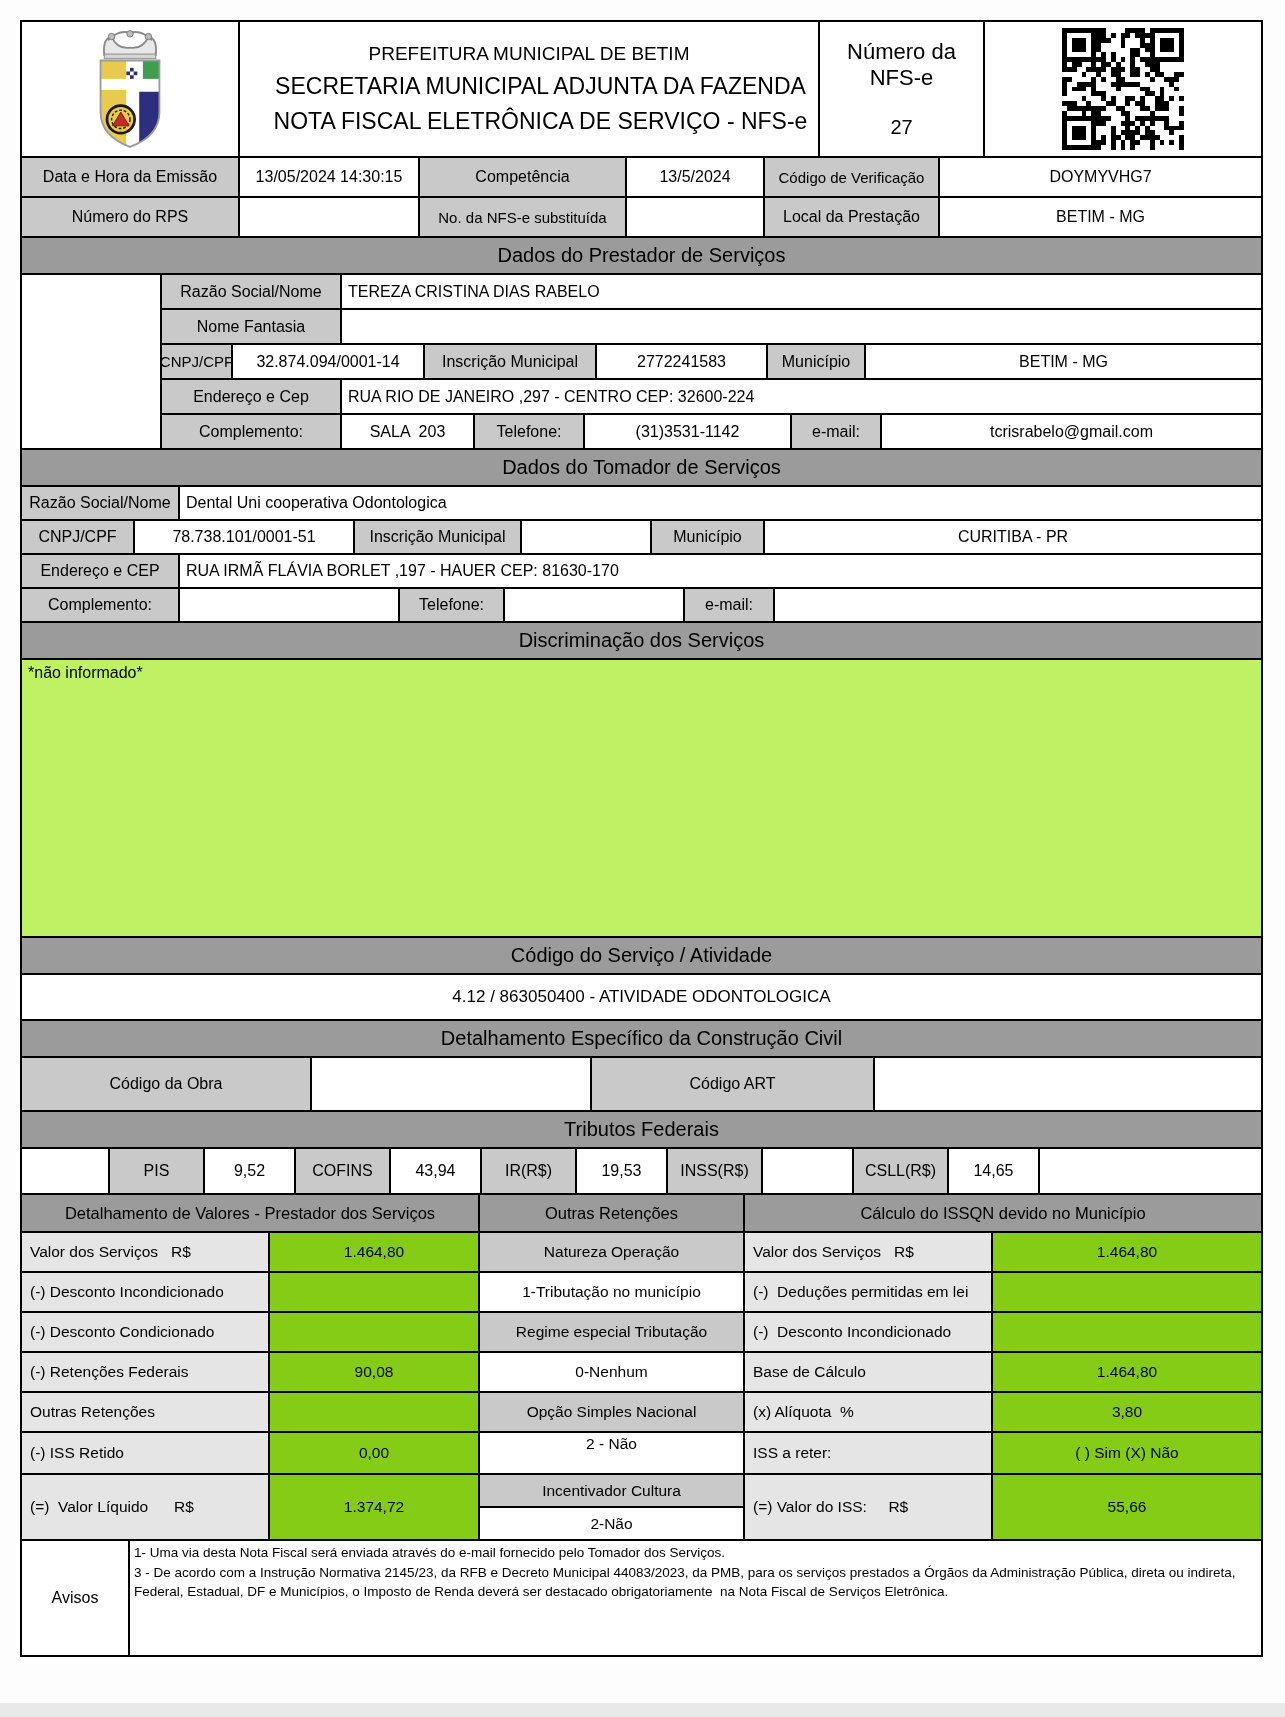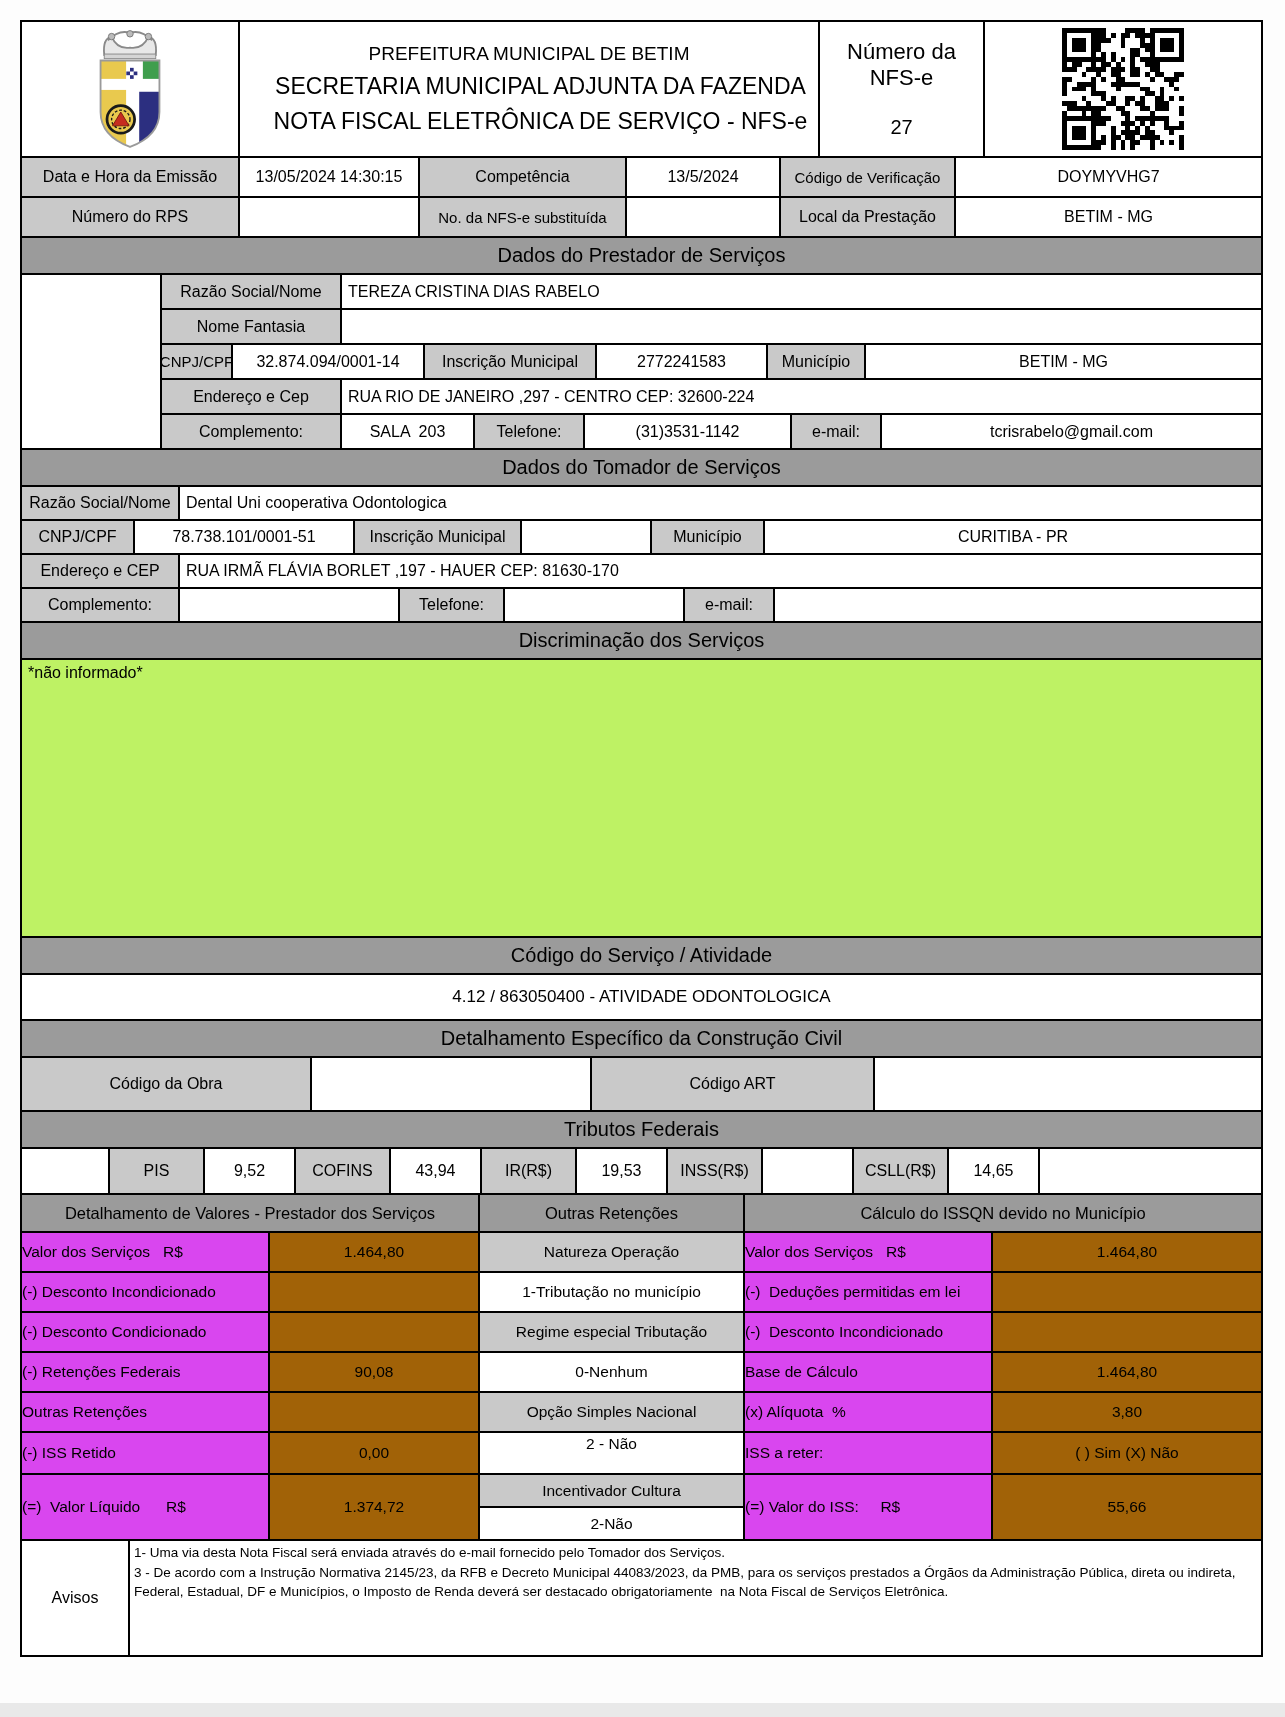--- a/index.html
+++ b/index.html
@@ -15,21 +15,21 @@
   
   .hdr { height: 136px; }
   .hdr .logo-cell { width: 218px; }
   .hdr .title-cell { width: 580px; flex-direction: column; justify-content: center; gap: 8px; }
   .t1 { font-size: 19px; }
   .t2 { font-size: 23px; margin-left: 23px; }
   .hdr .num-cell { width: 165px; flex-direction: column; gap: 24px; font-size: 22px; line-height: 1.2; }
   .hdr .qr-cell { flex: 1; }
   
   .meta { height: 40px; }
-  .w-l1 { width: 218px; } .w-v1 { width: 180px; } .w-l2 { width: 207px; } .w-v2 { width: 154px; } .w-l3 { width: 175px; } .w-v3 { flex: 1; }
+  .w-l1 { width: 218px; } .w-v1 { width: 180px; } .w-l2 { width: 207px; } .w-v2 { width: 138px; } .w-l3 { width: 175px; } .w-v3 { flex: 1; }
   .small-lbl { font-size: 15px; }
   
   .prest-left { width: 140px; border-right: 2px solid #000; border-bottom: 2px solid #000; background:#fff; }
   .prest-rows { flex: 1; display: flex; flex-direction: column; }
   .prow { height: 35px; }
   .p-l { width: 180px; } 
   .p-cnpj-l { width: 71px; font-size: 15px; }
   .p-cnpj-v { width: 192px; }
   .p-im-l { width: 172px; } .p-im-v { width: 171px; } .p-mun-l { width: 98px; }
   .p-comp-v { width: 133px; } .p-tel-l { width: 110px; } .p-tel-v { width: 207px; } .p-mail-l { width: 90px; }
@@ -54,22 +54,22 @@
   .valsec { display: flex; }
   .col { display: flex; flex-direction: column; }
   .col-left { width: 458px; }
   .col-mid { width: 265px; }
   .col-right { flex: 1; }
   .colhead { height: 38px; background: #9b9b9b; border-right: 2px solid #000; border-bottom: 2px solid #000; display:flex; align-items:center; justify-content:center; font-size: 16.5px; }
   .col-right .colhead { border-right: none; }
   .vrow { display: flex; height: 40px; }
   .vrow.tall { height: 66px; }
   .vrow.mid6 { height: 42px; }
-  .v-lbl { width: 248px; background:#d946ef; border-right:2px solid #000; border-bottom:2px solid #000; display:flex; align-items:center; font-size: 15.5px; white-space: pre-wrap; text-align:left; }
-  .v-val { flex:1; background:#a16207; border-right:2px solid #000; border-bottom:2px solid #000; display:flex; align-items:center; justify-content:center; font-size: 15.5px; }
+  .v-lbl { width: 248px; background:#e5e5e5; border-right:2px solid #000; border-bottom:2px solid #000; display:flex; align-items:center; padding-left:8px; font-size: 15.5px; white-space: pre-wrap; text-align:left; }
+  .v-val { flex:1; background:#84cc16; border-right:2px solid #000; border-bottom:2px solid #000; display:flex; align-items:center; justify-content:center; font-size: 15.5px; }
   .col-right .v-val { border-right: none; }
   .m-cell { border-right:2px solid #000; border-bottom:2px solid #000; display:flex; align-items:center; justify-content:center; font-size:15.5px; text-align:center; }
   .m-gray { background:#c9c9c9; } .m-white { background:#fff; }
   .m-top { align-items: flex-start; padding-top: 2px; }
   
   .avisos { height: 114px; }
   .av-l { width: 108px; background: #fff; font-size: 16px; border-bottom: none; }
   .av-t { flex: 1; background: #fff; flex-direction: column; align-items: flex-start; justify-content: flex-start; text-align: left; font-size: 13.5px; line-height: 1.45; padding: 2px 4px; border-bottom: none; }
   .bottom-strip { position: absolute; left: 0; top: 1703px; width: 1285px; height: 14px; background: #e9e9e9; }
   .qr-box { width: 122px; height: 122px; }

